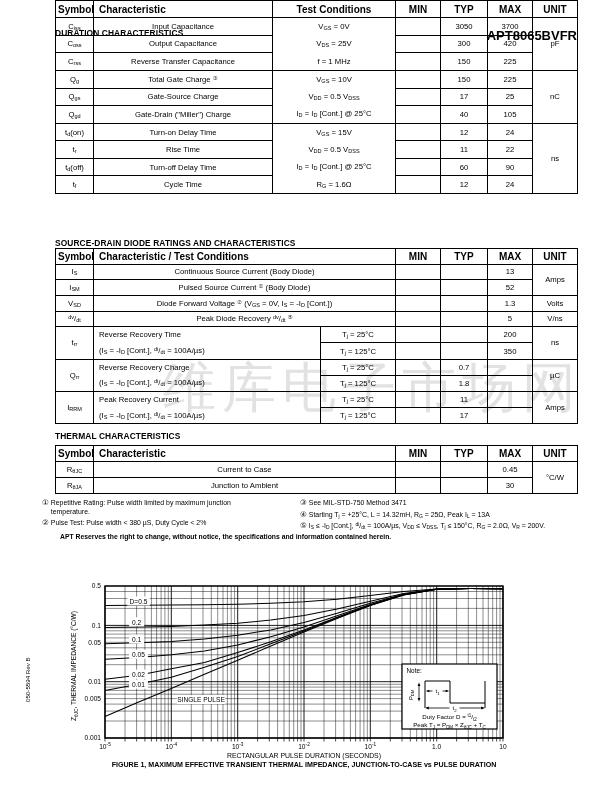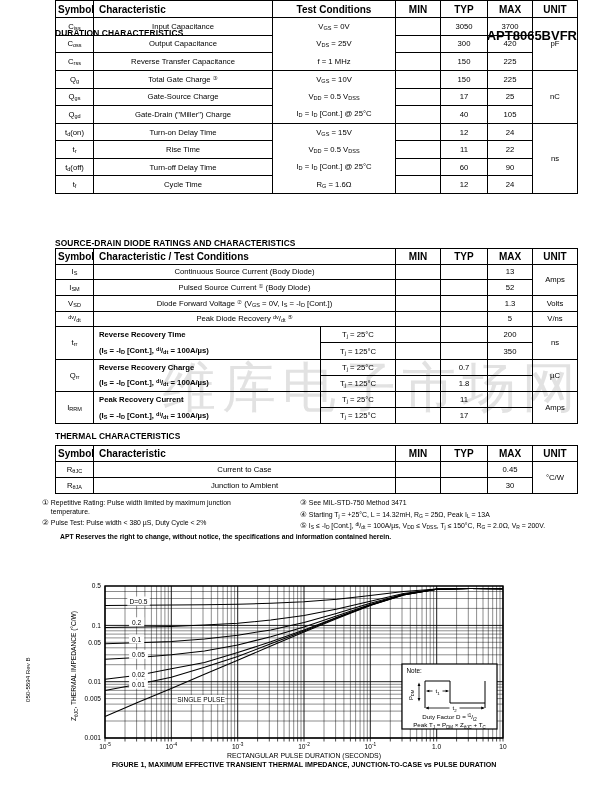--- a/index.html
+++ b/index.html
@@ -16,21 +16,21 @@
   .tbl th{font-size:10px;font-weight:bold;border-bottom:1.3px solid #000;text-align:center;}
   .tbl th.l{text-align:left;padding-left:5px;}
   .c{text-align:center;}
   .l{text-align:center;padding:0 5px;}
   .t1 tr{height:17.3px;} .t1 tr.hd{height:17px;}
   .t2 tr{height:15.7px;} .t2 tr.hd{height:15.5px;}
   .t3 tr{height:16px;}
   .t1 .cond .ln{height:17.3px;line-height:17.3px;text-align:center;}
   .t1 td.cond{padding:0;}
   .t2 .ch2 .ln{height:15.7px;line-height:15.7px;}
-  .t2 td.ch2{padding:0 5px;font-weight:bold;}
+  .t2 td.ch2{padding:0 5px;}
   sub{font-size:.72em;vertical-align:-0.22em;line-height:0;}
   sup{font-size:.72em;vertical-align:.35em;line-height:0;}
   .notes{position:absolute;top:498px;left:42px;width:537px;font-size:6.9px;line-height:1.32;z-index:1;}
   .ncol{position:absolute;top:0;}
   .ncol.nleft{left:0;width:207px;}
   .ncol.nright{left:258px;width:265px;}
   .note{display:flex;gap:2px;margin-bottom:1.5px;}
   .note .mark{flex:0 0 auto;font-size:7.6px;}
   .disclaimer{position:absolute;top:533px;left:60px;font-size:6.8px;font-weight:bold;z-index:1;}
   svg#figure{position:absolute;left:0;top:560px;z-index:1;}

